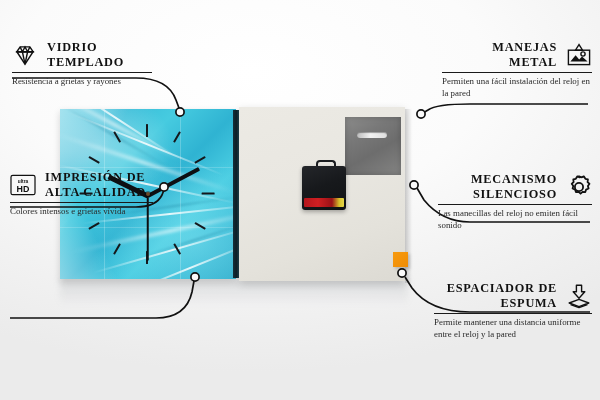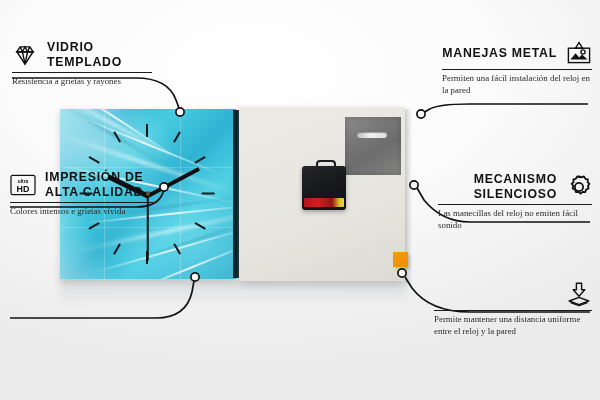--- a/index.html
+++ b/index.html
@@ -17,21 +17,21 @@
   
   #wires{position:absolute;left:0;top:0;width:600px;height:400px;pointer-events:none;}
 
   
   .feat{position:absolute;}
   .feat .hd{
     display:flex;align-items:center;gap:9px;
   }
   .feat.right .hd{flex-direction:row;justify-content:flex-end;}
   .ttl{
-    font-family:Liberation Sans, sans-serif;
+    font-family:Liberation Serif, serif;
     font-size:12.3px;font-weight:700;letter-spacing:.75px;
     color:#111;line-height:1.18;text-transform:uppercase;
   }
   .feat.left .ttl{text-align:left;}
   .feat.right .ttl{text-align:right;}
   .rule{height:1.4px;background:#1a1a1a;margin-top:3px;}
   .sub{
     font-family:"Liberation Serif", serif;
     font-size:8.9px;color:#2a2a2a;line-height:1.32;margin-top:3px;
   }
@@ -239,20 +239,21 @@
         <path d="M13 2.2 l2.5 1.1 2.3 -1 1.6 2.5 2.5 .5 -.3 2.7 1.9 1.8 -1.6 2.2 .7 2.5 -2.5 1.1 -.8 2.5 -2.7 -.2 -2 1.8 -2 -1.8 -2.7 .2 -.8 -2.5 -2.5 -1.1 .7 -2.5 -1.6 -2.2 1.9 -1.8 -.3 -2.7 2.5 -.5 1.6 -2.5 2.3 1 Z"></path>
         <circle cx="13" cy="13" r="4.1"></circle>
       </svg>
     </div>
     <div class="rule"></div>
     <div class="sub">Las manecillas del reloj no emiten fácil sonido</div>
   </div>
 
   <div class="feat right" style="left:434px;top:281px;width:158px;">
     <div class="hd">
+      <div class="ttl" style="flex:1;">ESPACIADOR DE ESPUMA</div>
       <svg class="ico" viewBox="0 0 26 26" fill="none" stroke="#111" stroke-width="1.4" stroke-linejoin="round">
         <path d="M10.4 2.2 h5.2 v6.6 h3.2 L13 15.2 L7.2 8.8 h3.2 Z"></path>
         <path d="M13 16.4 L3.2 20 L13 23.6 L22.8 20 Z"></path>
         <path d="M4.6 21.6 L13 24.6 L21.4 21.6"></path>
       </svg>
     </div>
     <div class="rule"></div>
     <div class="sub">Permite mantener una distancia uniforme entre el reloj y la pared</div>
   </div>
 

